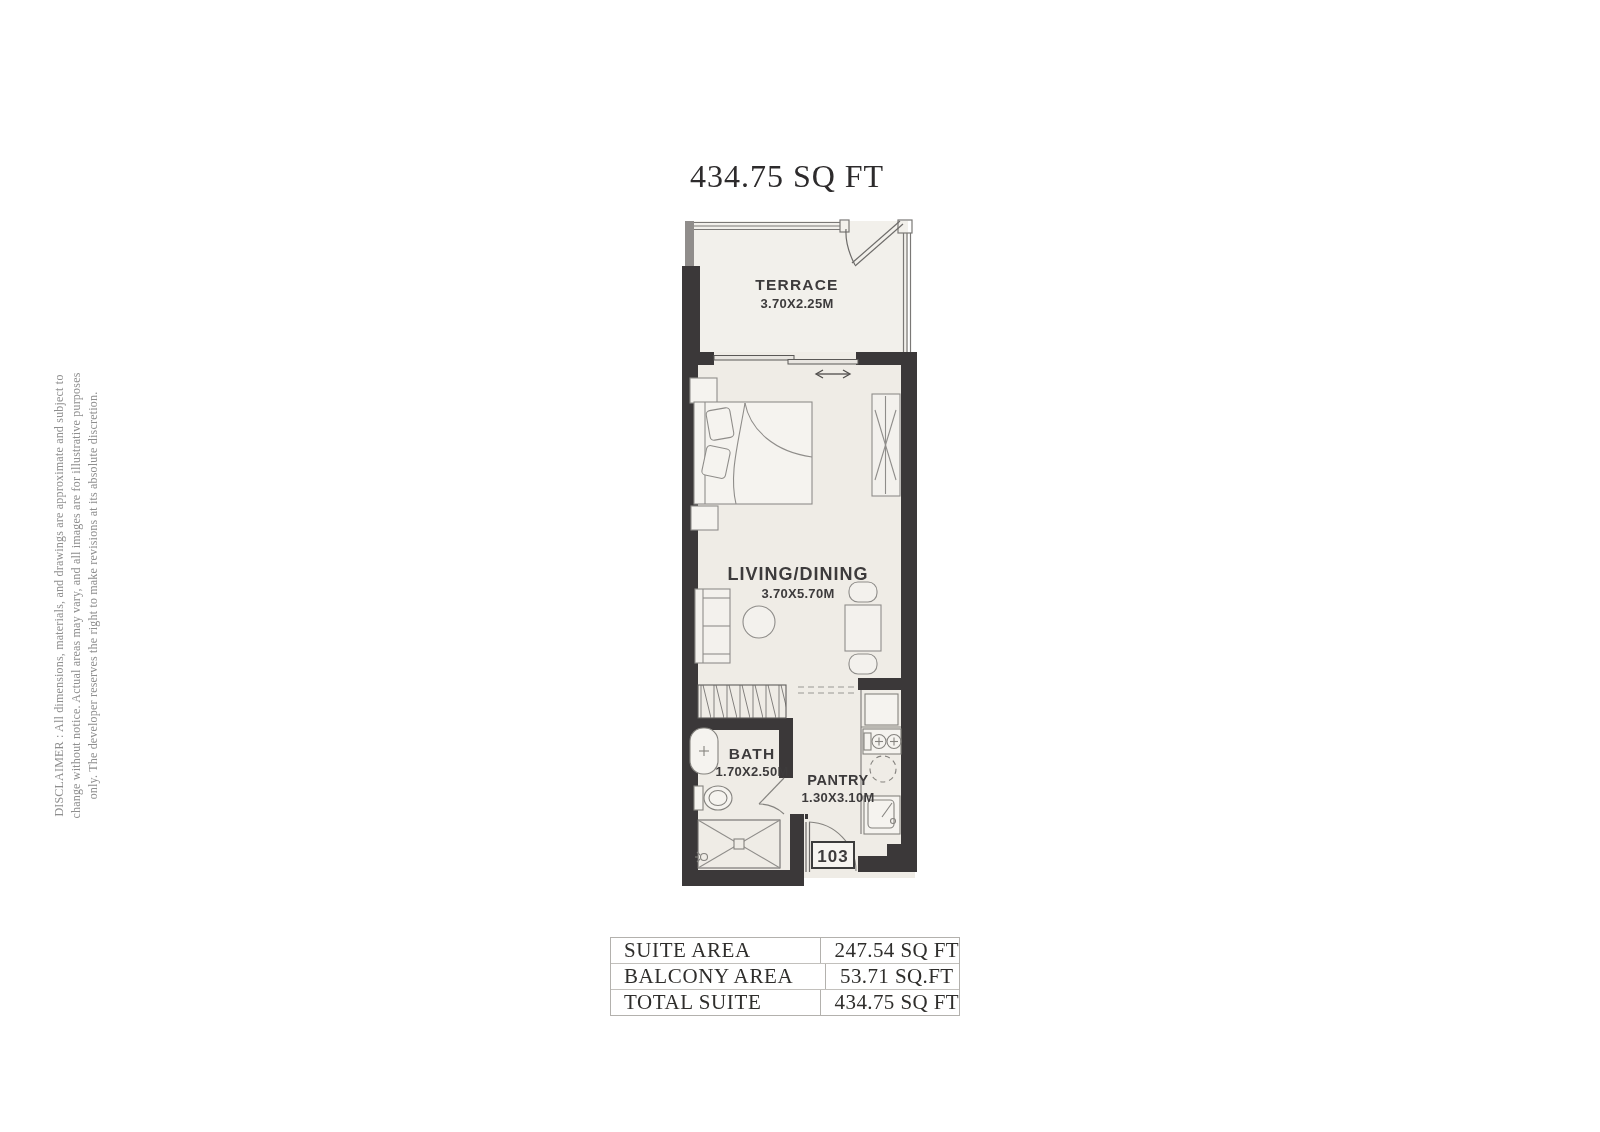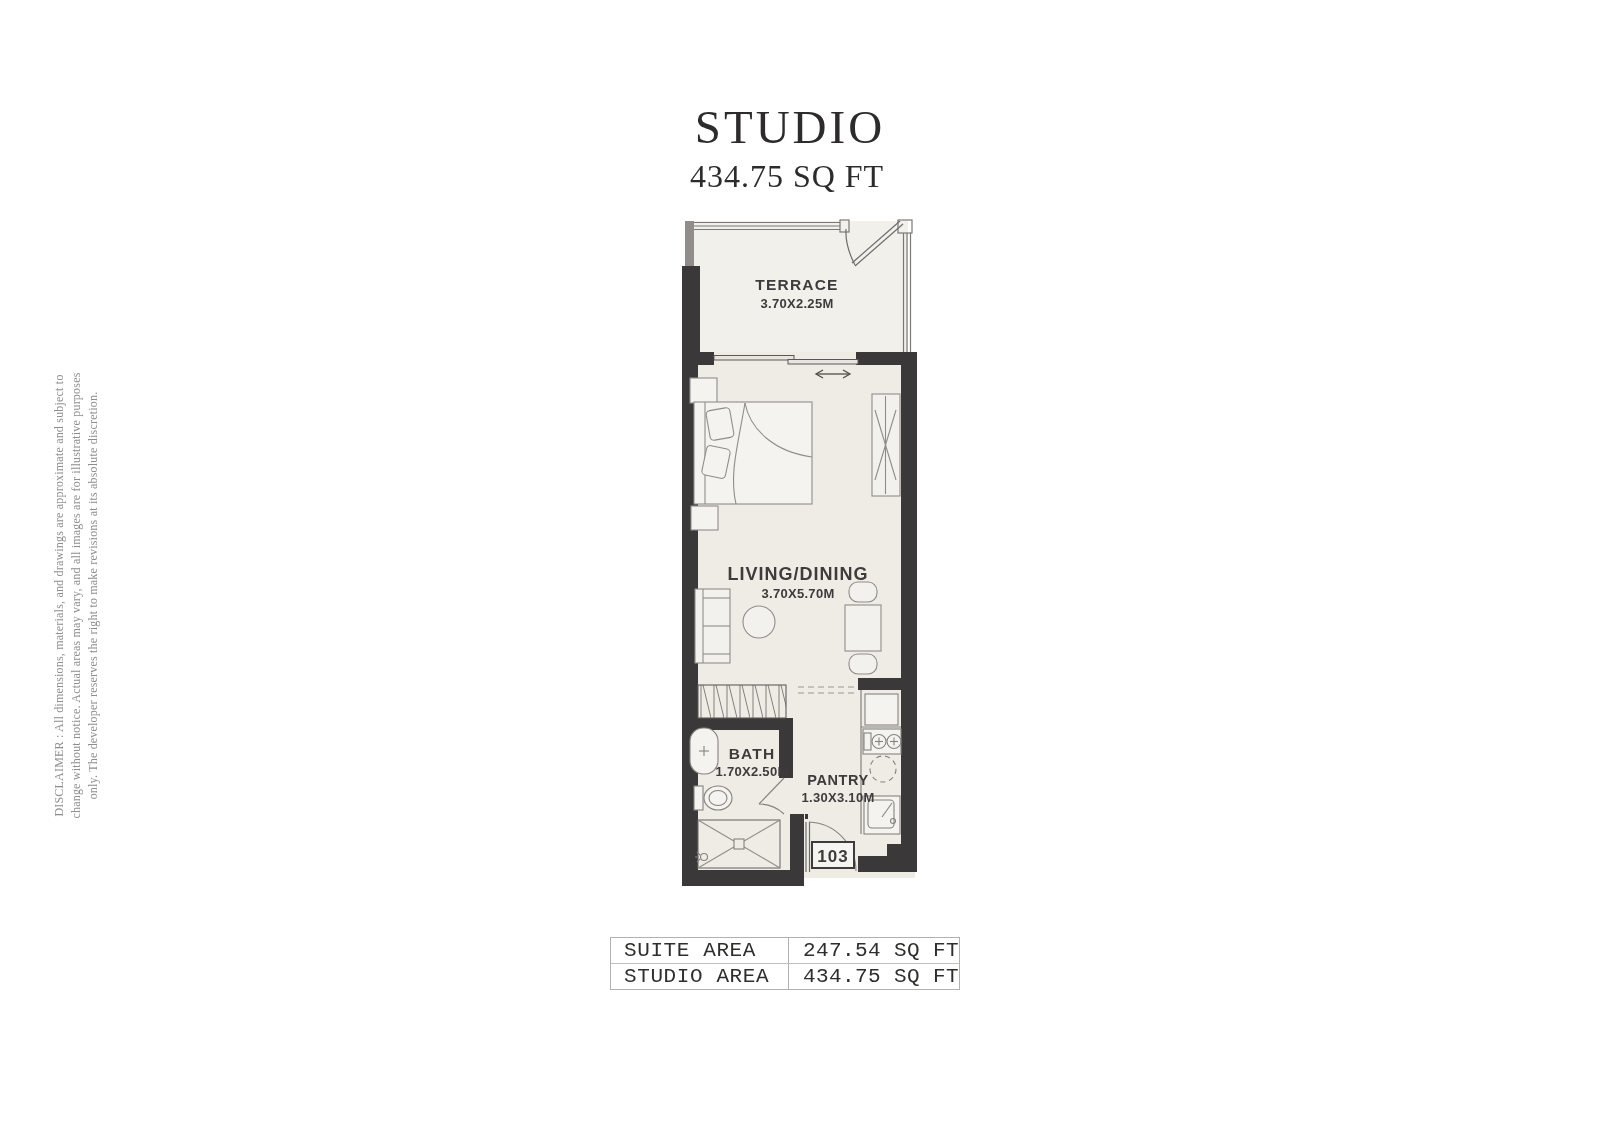--- a/index.html
+++ b/index.html
@@ -15,32 +15,31 @@
   .plan-svg{position:absolute;left:640px;top:205px;width:300px;height:700px;}
   .plan-svg text{font-family:"Liberation Sans",sans-serif;fill:#3d3b3c;font-weight:600;
         text-anchor:middle;}
   .room-label{font-size:15.5px;letter-spacing:1.2px;}
   .room-label-big{font-size:18px;letter-spacing:1px;}
   .room-label-small{font-size:14.5px;letter-spacing:0.6px;}
   .room-dim{font-size:13px;letter-spacing:0.3px;}
   .unit-num{font-size:17px;letter-spacing:1px;}
   .area-table{position:absolute;left:610px;top:937px;width:348px;
         border:1px solid #b3b1ad;color:#2f2e2c;background:#fff;}
-  .area-row{display:flex;height:25px;line-height:25px;font-family:Liberation Mono, monospace;}
+  .area-row{display:flex;height:25px;line-height:25px;}
   .area-row + .area-row{border-top:1px solid #c2c0bc;}
   .area-label{width:201px;padding-left:13px;border-right:1px solid #b3b1ad;
         font-size:21px;letter-spacing:0.6px;white-space:nowrap;}
   .area-value{flex:1;padding-left:14px;font-size:21px;letter-spacing:0.4px;white-space:nowrap;}
 </style>
 </head>
 <body>
 
 <div class="page">
 
-  <div class="plan-title">STUDIO</div>
   <div class="plan-subtitle">434.75 SQ FT</div>
 
   <div class="disclaimer">
     <div>DISCLAIMER : All dimensions, materials, and drawings are approximate and subject to</div>
     <div>change without notice. Actual areas may vary, and all images are for illustrative purposes</div>
     <div>only. The developer reserves the right to make revisions at its absolute discretion.</div>
   </div>
 
   <svg class="plan-svg" viewBox="640 205 300 700">
     <defs>
@@ -189,18 +188,22 @@
       <text x="833" y="862" class="unit-num">103</text>
     </g>
   </svg>
 
   <div class="area-table">
     <div class="area-row">
       <div class="area-label">SUITE AREA</div>
       <div class="area-value">247.54 SQ FT</div>
     </div>
     <div class="area-row">
-      <div class="area-label">STUDIO AREA</div>
+      <div class="area-label">BALCONY AREA</div>
+      <div class="area-value">53.71 SQ.FT</div>
+    </div>
+    <div class="area-row">
+      <div class="area-label">TOTAL SUITE</div>
       <div class="area-value">434.75 SQ FT</div>
     </div>
   </div>
 
 </div>
 
 </body></html>

